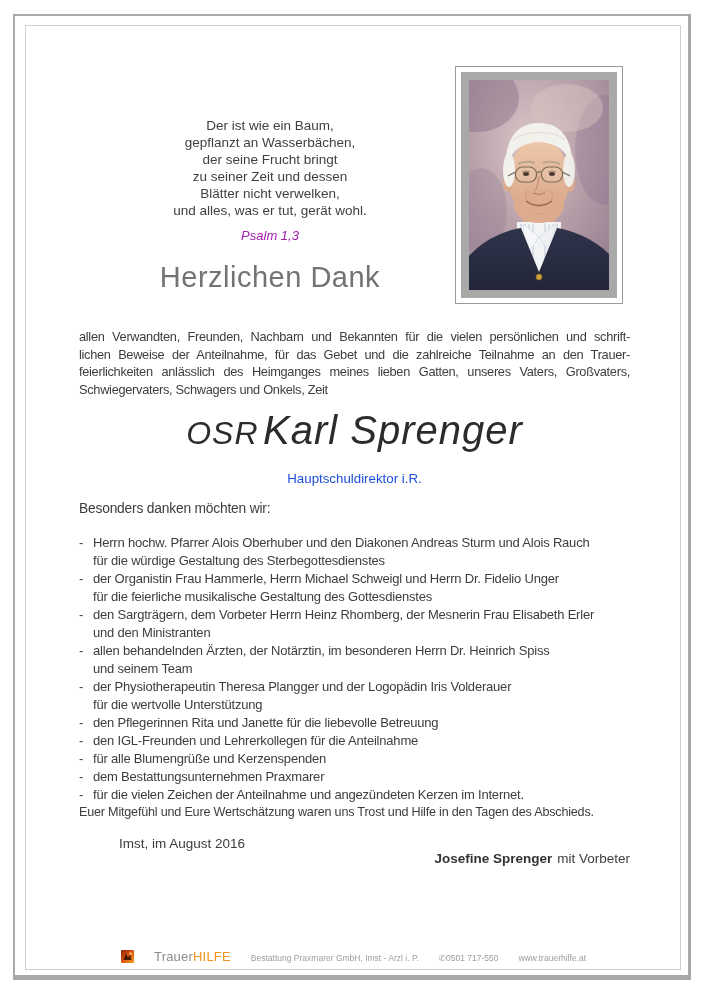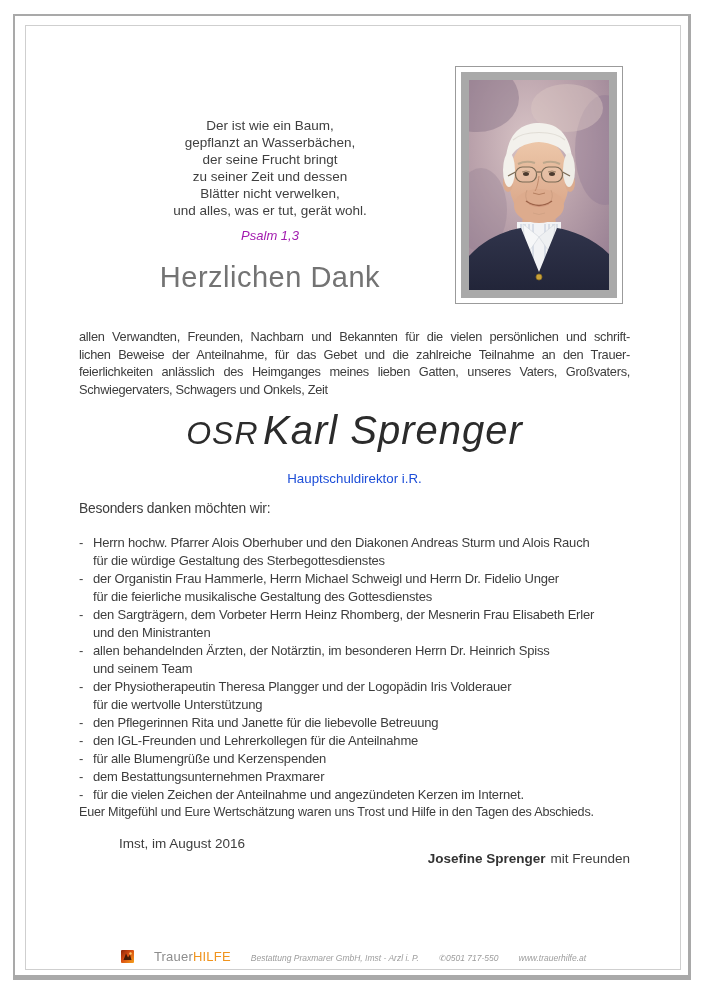--- a/index.html
+++ b/index.html
@@ -54,21 +54,21 @@
         box-sizing:content-box;font-size:13.5px;color:#3d3d3d;}
   .signature .sig-name{font-weight:bold;color:#333;}
   .signature .sig-suffix{margin-left:5px;}
   
   .footer{position:absolute;left:0;top:948px;width:707px;display:flex;justify-content:center;
         align-items:baseline;gap:20px;}
   .footer .logo-icon{position:relative;top:2px;flex:0 0 auto;}
   .brand{font-size:13px;letter-spacing:0.2px;white-space:nowrap;}
   .brand .brand-gray{color:#8d8d8d;}
   .brand .brand-accent{color:#f0941e;}
-  .footer .small{font-size:8.5px;color:#9d9d9d;white-space:nowrap;font-style:italic;}
+  .footer .small{font-size:8.5px;color:#9d9d9d;white-space:nowrap;}
 </style>
 </head>
 <body>
 
 <div class="page">
 
   <div class="frame-outer"></div>
   <div class="frame-inner"></div>
 
   <div class="poem">
@@ -244,21 +244,21 @@
           <span class="l1">für die vielen Zeichen der Anteilnahme und angezündeten Kerzen im Internet.</span>
         </span>
     </div>
   </div>
 
   <div class="closing">Euer Mitgefühl und Eure Wertschätzung waren uns Trost und Hilfe in den Tagen des Abschieds.</div>
 
   <div class="dateline">Imst, im August 2016</div>
 
   <div class="signature">
-    <span class="sig-name">Josefine Sprenger</span><span class="sig-suffix">mit Freunden</span>
+    <span class="sig-name">Josefine Sprenger</span><span class="sig-suffix">mit Vorbeter</span>
   </div>
 
   <div class="footer">
     <svg class="logo-icon" width="13" height="13" viewBox="0 0 13 13">
       <defs>
         <linearGradient id="logoGrad" x1="0" y1="0" x2="1" y2="1">
           <stop offset="0%" stop-color="#8a2307"></stop>
           <stop offset="45%" stop-color="#d84e12"></stop>
           <stop offset="100%" stop-color="#f6a21c"></stop>
         </linearGradient>

